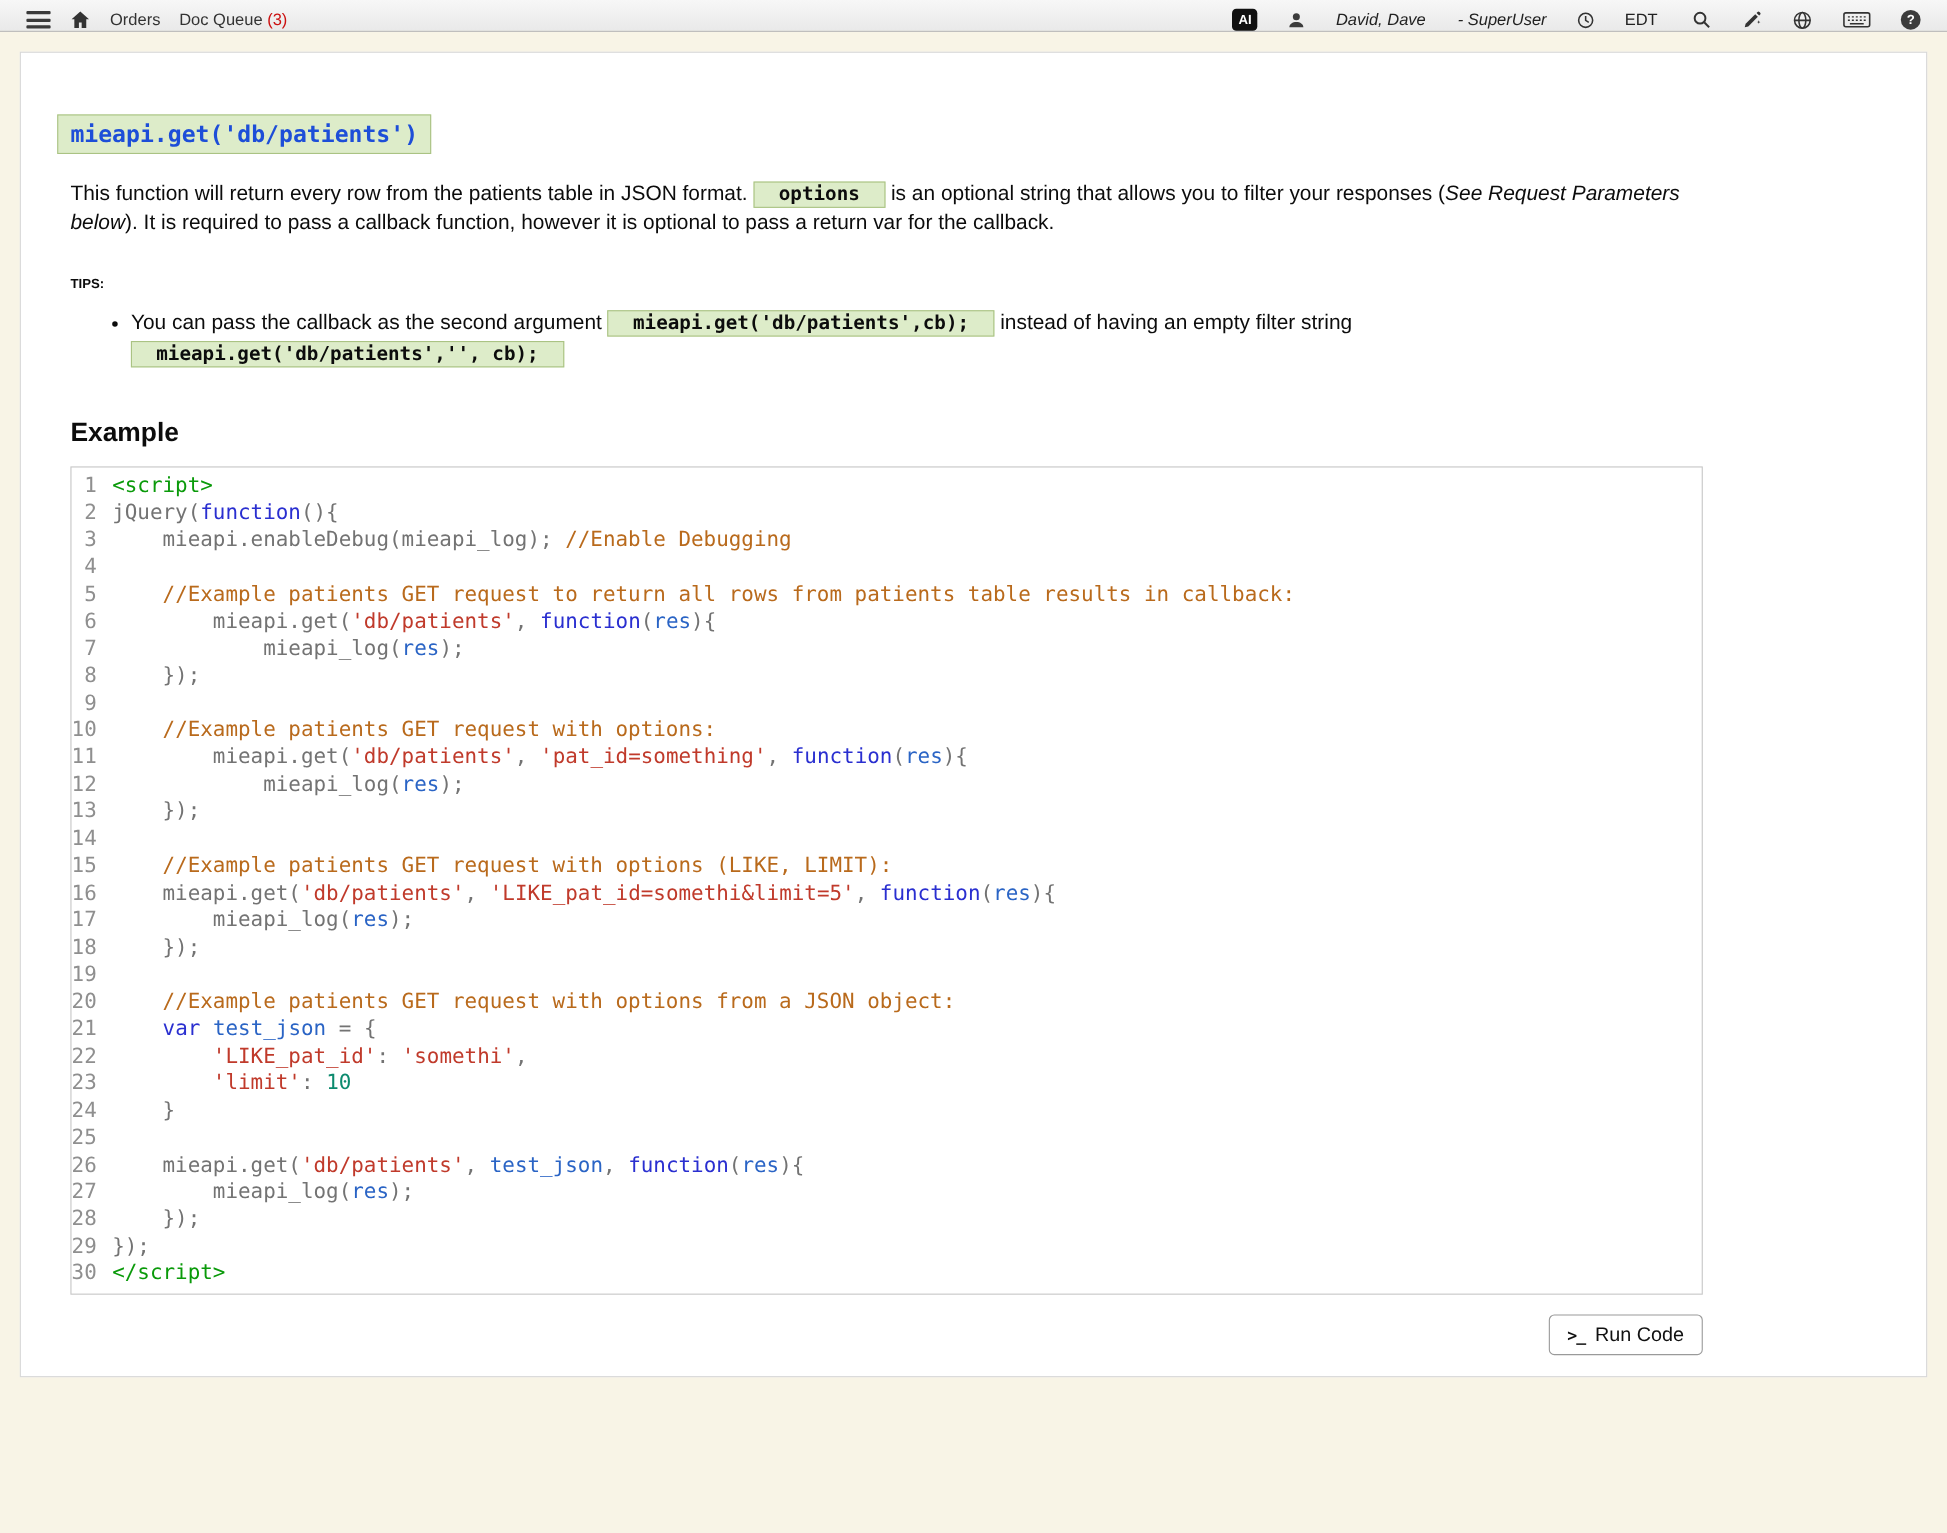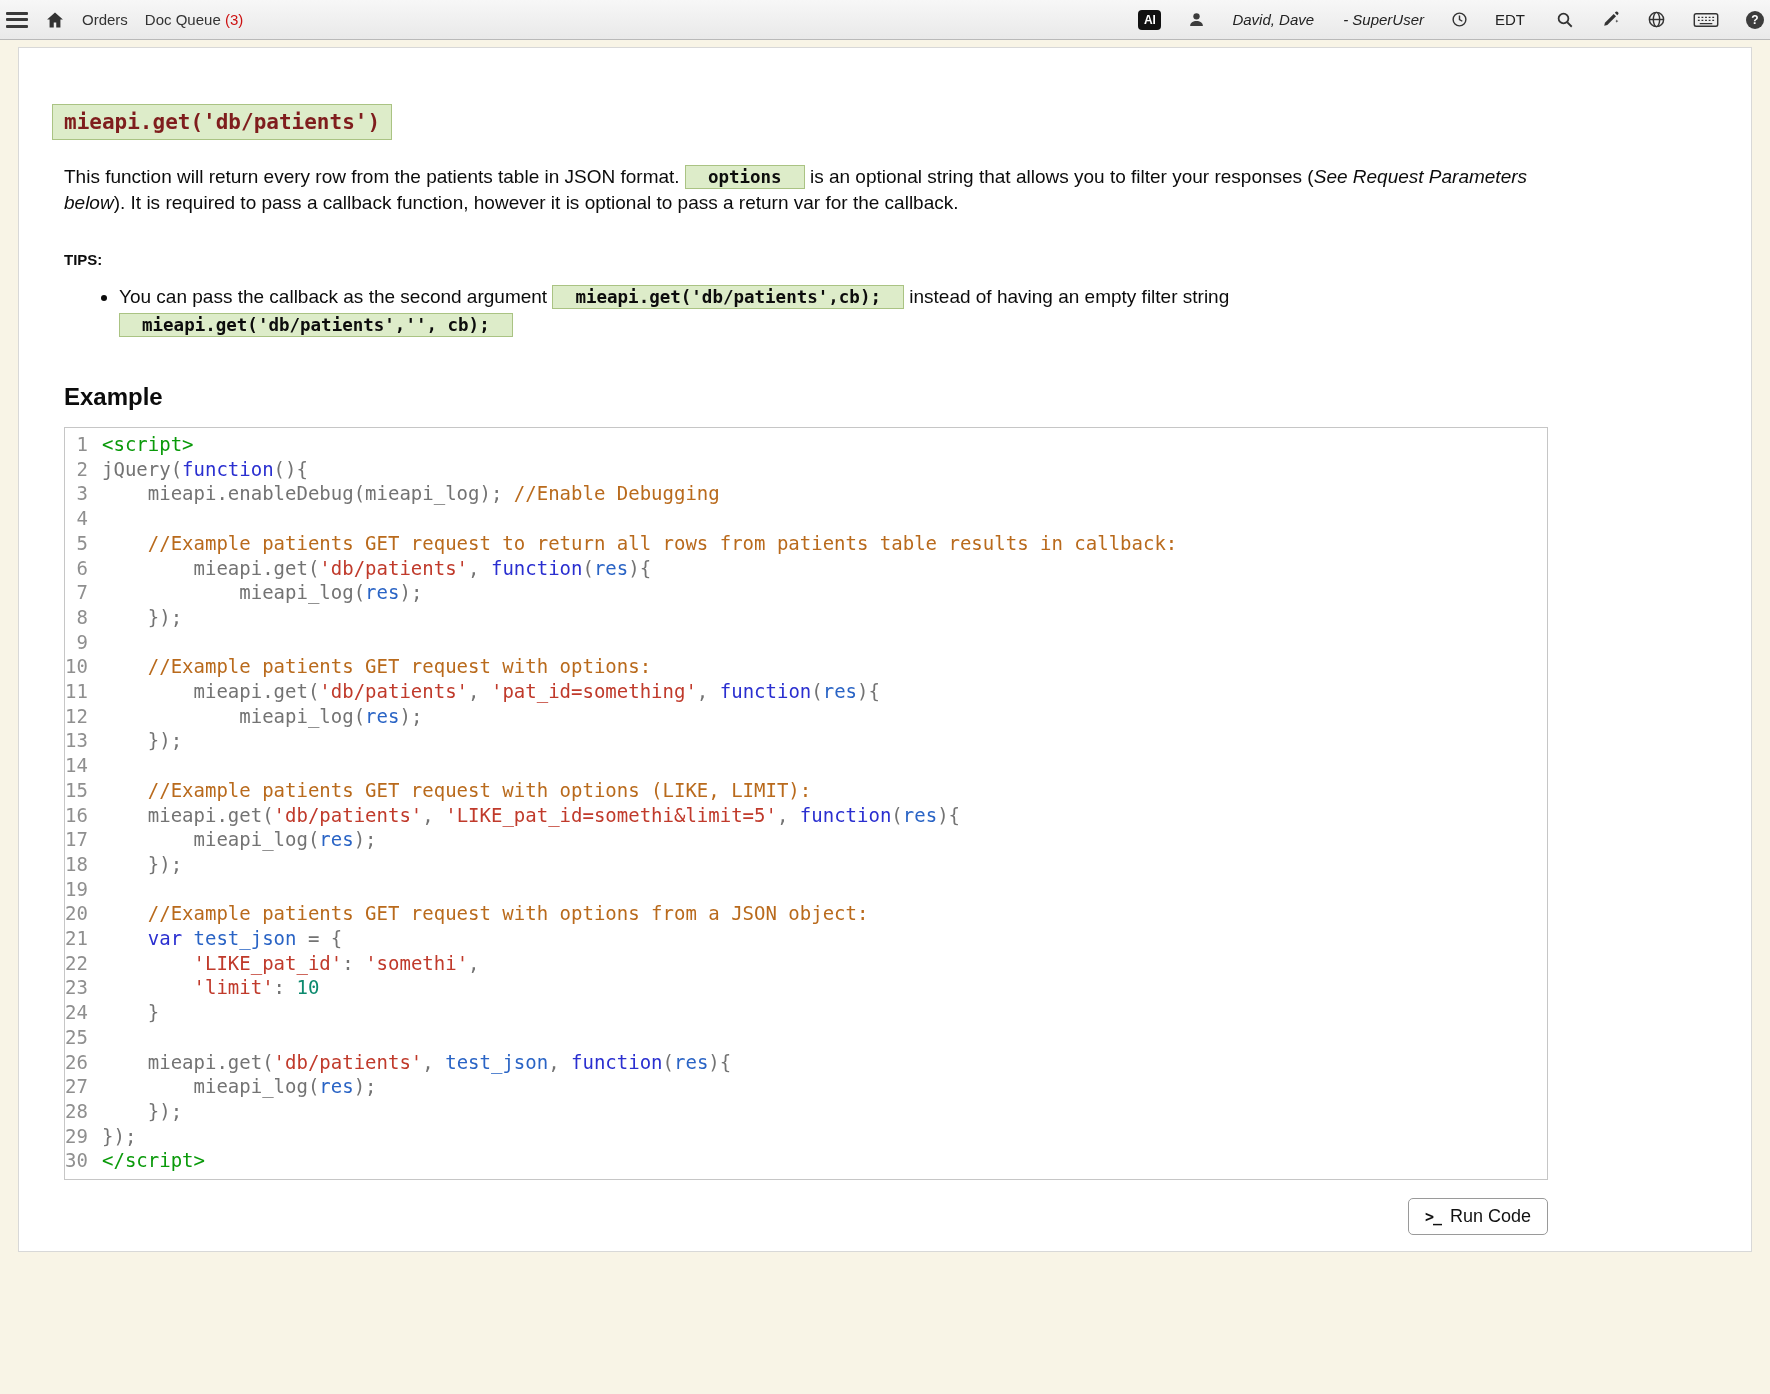--- a/index.html
+++ b/index.html
@@ -6,25 +6,25 @@
   html,body { width:1770px; height:1394px; }
   body {
     font-family:"Liberation Sans", sans-serif;
     background:#f8f4e6;
     position:relative;
     overflow:hidden;
   }
 
   
   .topbar {
-    position:absolute; top:0; left:0; right:0; height:40px;
+    position:absolute; top:0; left:0; right:0; height:29px;
     background:linear-gradient(#f7f7f7,#e9e9e9);
     border-bottom:1px solid #b9b9b9;
-    display:flex; align-items:center;
-    padding:0 6px;
+    display:flex; align-items:flex-end;
+    padding:0 24px;
     font-size:15px; color:#2e2e2e;
   }
   .topbar .left { display:flex; align-items:center; gap:17px; }
   .topbar .right { margin-left:auto; display:flex; align-items:center; gap:27px; }
   .icon-btn { display:flex; align-items:center; justify-content:center; cursor:pointer; color:#333; }
   .hamburger { width:22px; height:16px; display:flex; flex-direction:column; justify-content:space-between; cursor:pointer; }
   .hamburger span { display:block; height:3px; background:#3a3a3a; border-radius:1px; }
   .nav-link { cursor:pointer; color:#333; }
   .count-red { color:#cc1111; }
   .ai-badge {
@@ -44,37 +44,37 @@
   
   .card {
     position:absolute; top:47px; left:18px; width:1734px; height:1205px;
     background:#fff; border:1px solid #d8d8d8;
   }
   .content { padding:56px 178px 0 45px; }
 
   .title-code {
     display:inline-block;
     font-family:"DejaVu Sans Mono", monospace;
-    font-weight:bold; font-size:21px; color:#7f1d1d;
+    font-weight:bold; font-size:21px; color:#1d4ed8;
     background:#ddecc9; border:1px solid #aac383;
     padding:5px 11px; margin-left:-12px;
   }
 
   .intro {
     margin-top:24px; font-size:19px; line-height:25px; color:#0c0c0c;
     max-width:1493px;
   }
   .inline-code {
     font-family:"DejaVu Sans Mono", monospace;
     font-size:17.5px; font-weight:bold;
     background:#ddecc9; border:1px solid #aac383;
     padding:1px 22px; white-space:nowrap;
   }
 
-  .tips-label { margin-top:36px; font-size:15px; font-weight:bold; color:#0c0c0c; }
+  .tips-label { margin-top:36px; font-size:12px; font-weight:bold; color:#0c0c0c; }
 
   ul.tips { margin-top:15px; padding-left:55px; max-width:1460px; }
   ul.tips li { font-size:19px; line-height:27px; color:#0c0c0c; }
 
   .example-heading { margin-top:44px; font-size:24px; font-weight:bold; color:#0c0c0c; }
 
   
   .codeblock {
     margin-top:16px;
     border:1px solid #c6c6c6;

